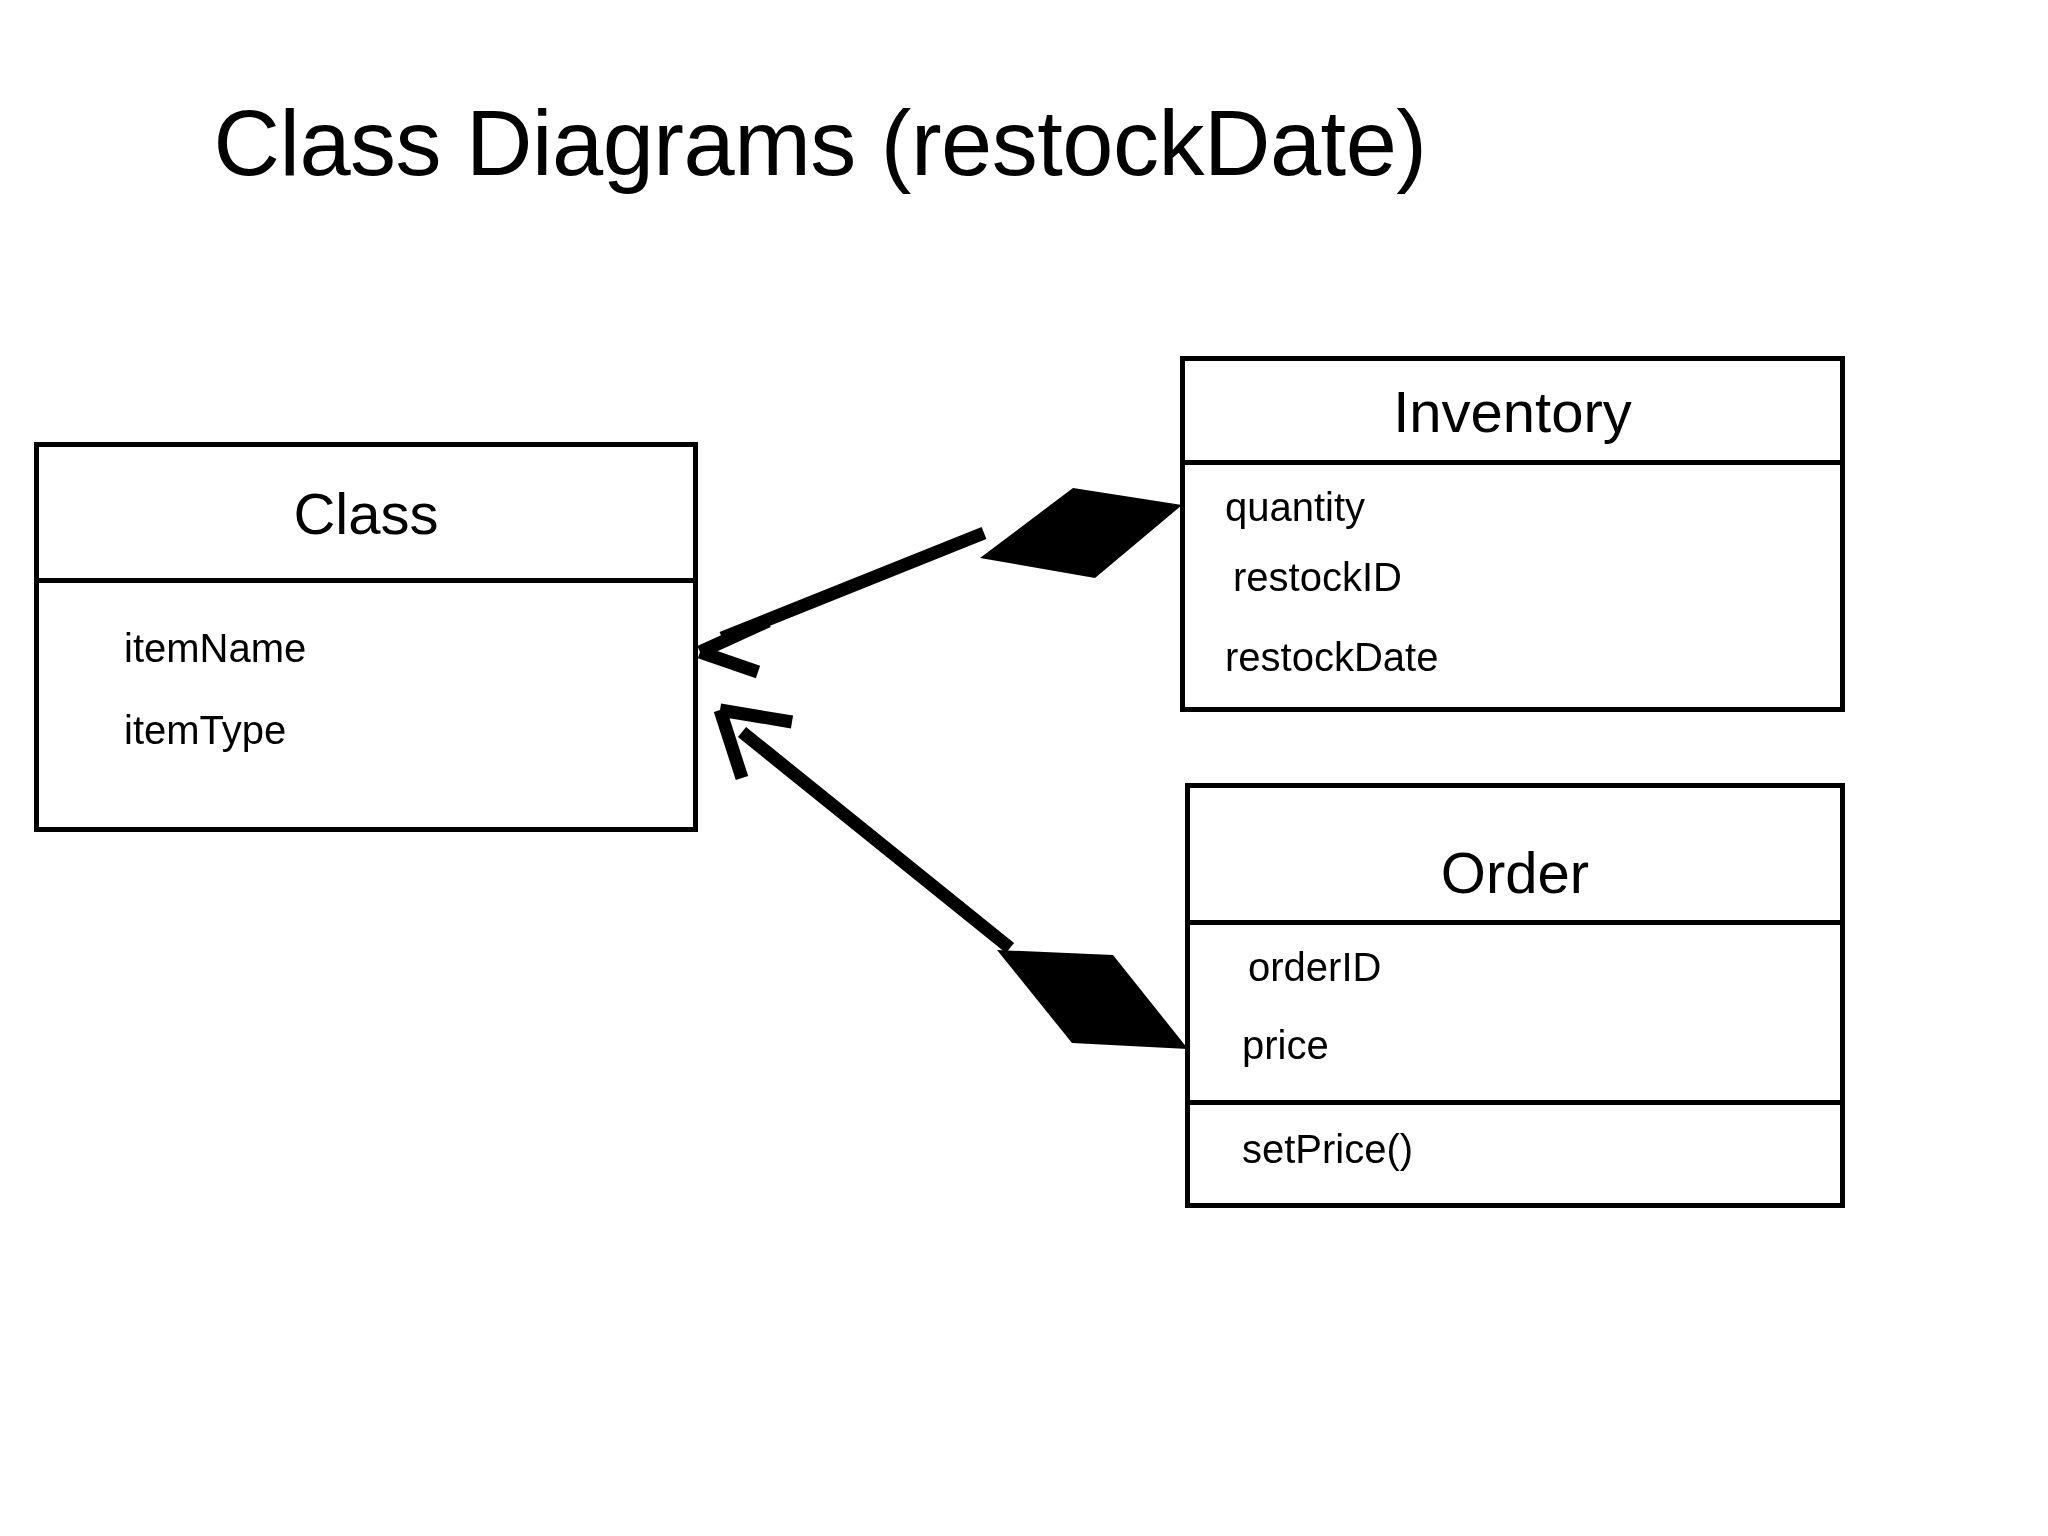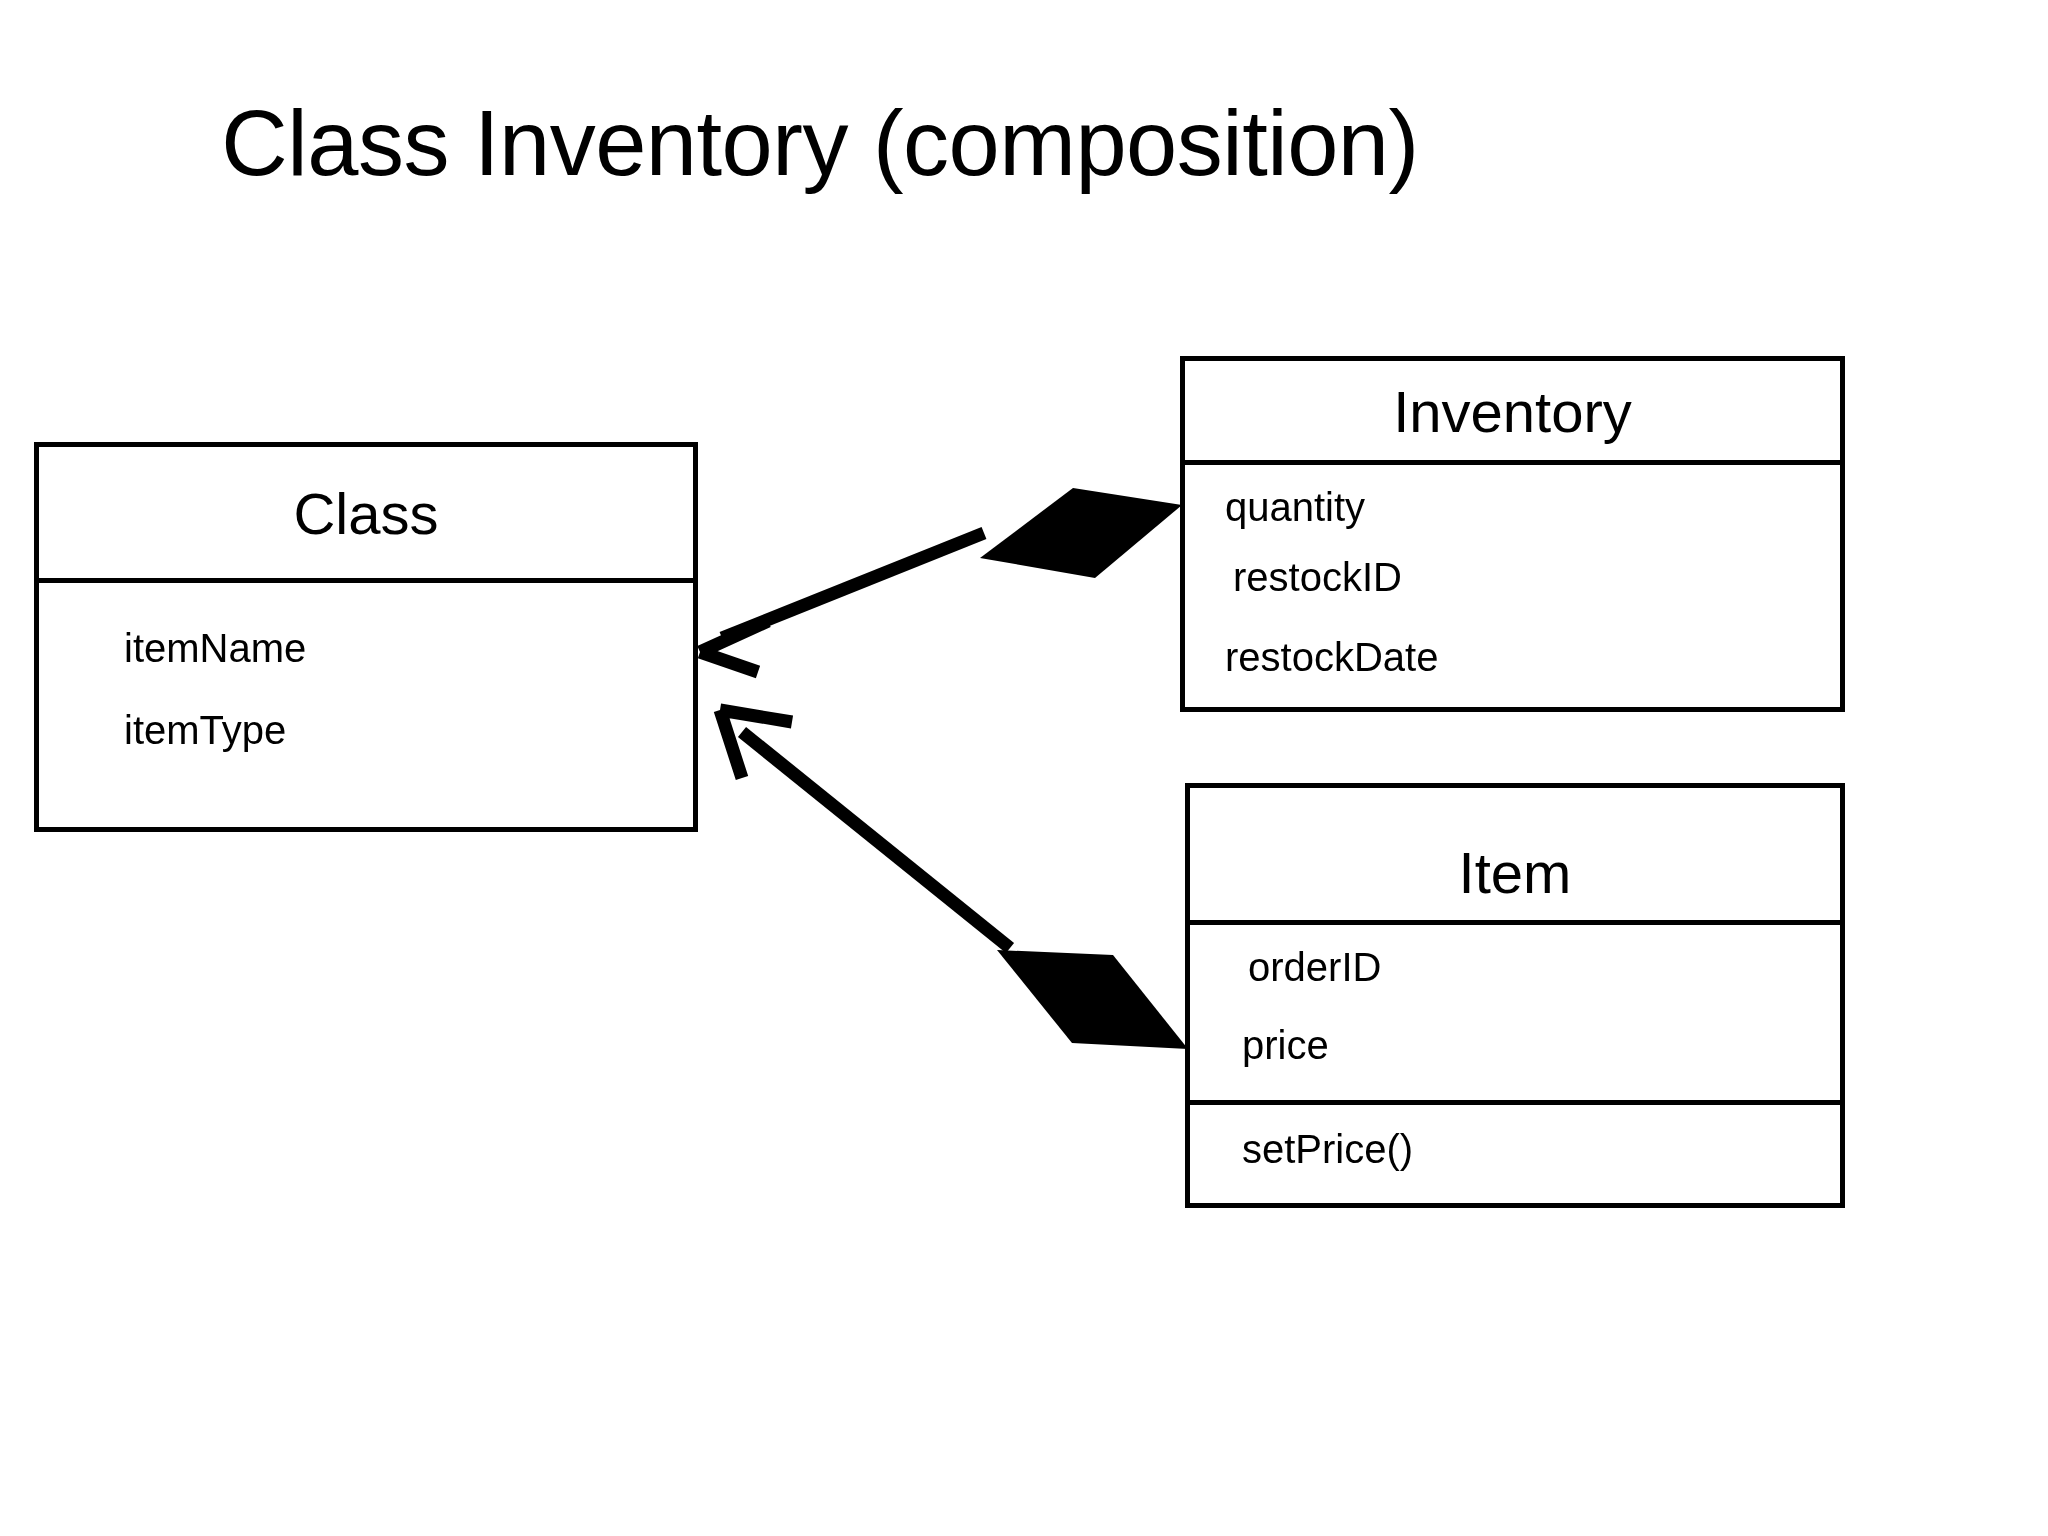--- a/index.html
+++ b/index.html
@@ -92,21 +92,21 @@
   #box-order .class-title { position: absolute; left: 0; right: 0; top: 56px; }
   #box-order .comp-attrs { height: 180px; }
   #box-order .member-orderID { position: absolute; left: 58px; top: 22px; }
   #box-order .member-price   { position: absolute; left: 52px; top: 100px; }
   #box-order .comp-ops { height: 98px; }
   #box-order .member-setPrice { position: absolute; left: 52px; top: 24px; }
 </style>
 </head>
 <body>
 
-<div id="slide-title">Class Inventory (composition)</div>
+<div id="slide-title">Class Diagrams (restockDate)</div>
 
 <svg id="diagram-layer" viewBox="0 0 2048 1536">
 
     Item ---------- --&gt;
   <g>
 
     <line x1="984" y1="533" x2="722" y2="638" stroke="#000000" stroke-width="13" stroke-linecap="butt"></line>
 
     <polygon points="980,558 1073,488 1182,505 1095,578" fill="#000000"></polygon>
 
@@ -140,21 +140,21 @@
   </div>
   <div class="compartment comp-attrs">
     <div class="member member-quantity">quantity</div>
     <div class="member member-restockID">restockID</div>
     <div class="member member-restockDate">restockDate</div>
   </div>
 </div>
 
 <div class="class-box" id="box-order">
   <div class="compartment comp-head">
-    <div class="class-title">Item</div>
+    <div class="class-title">Order</div>
   </div>
   <div class="compartment comp-attrs">
     <div class="member member-orderID">orderID</div>
     <div class="member member-price">price</div>
   </div>
   <div class="compartment comp-ops">
     <div class="member member-setPrice">setPrice()</div>
   </div>
 </div>
 

